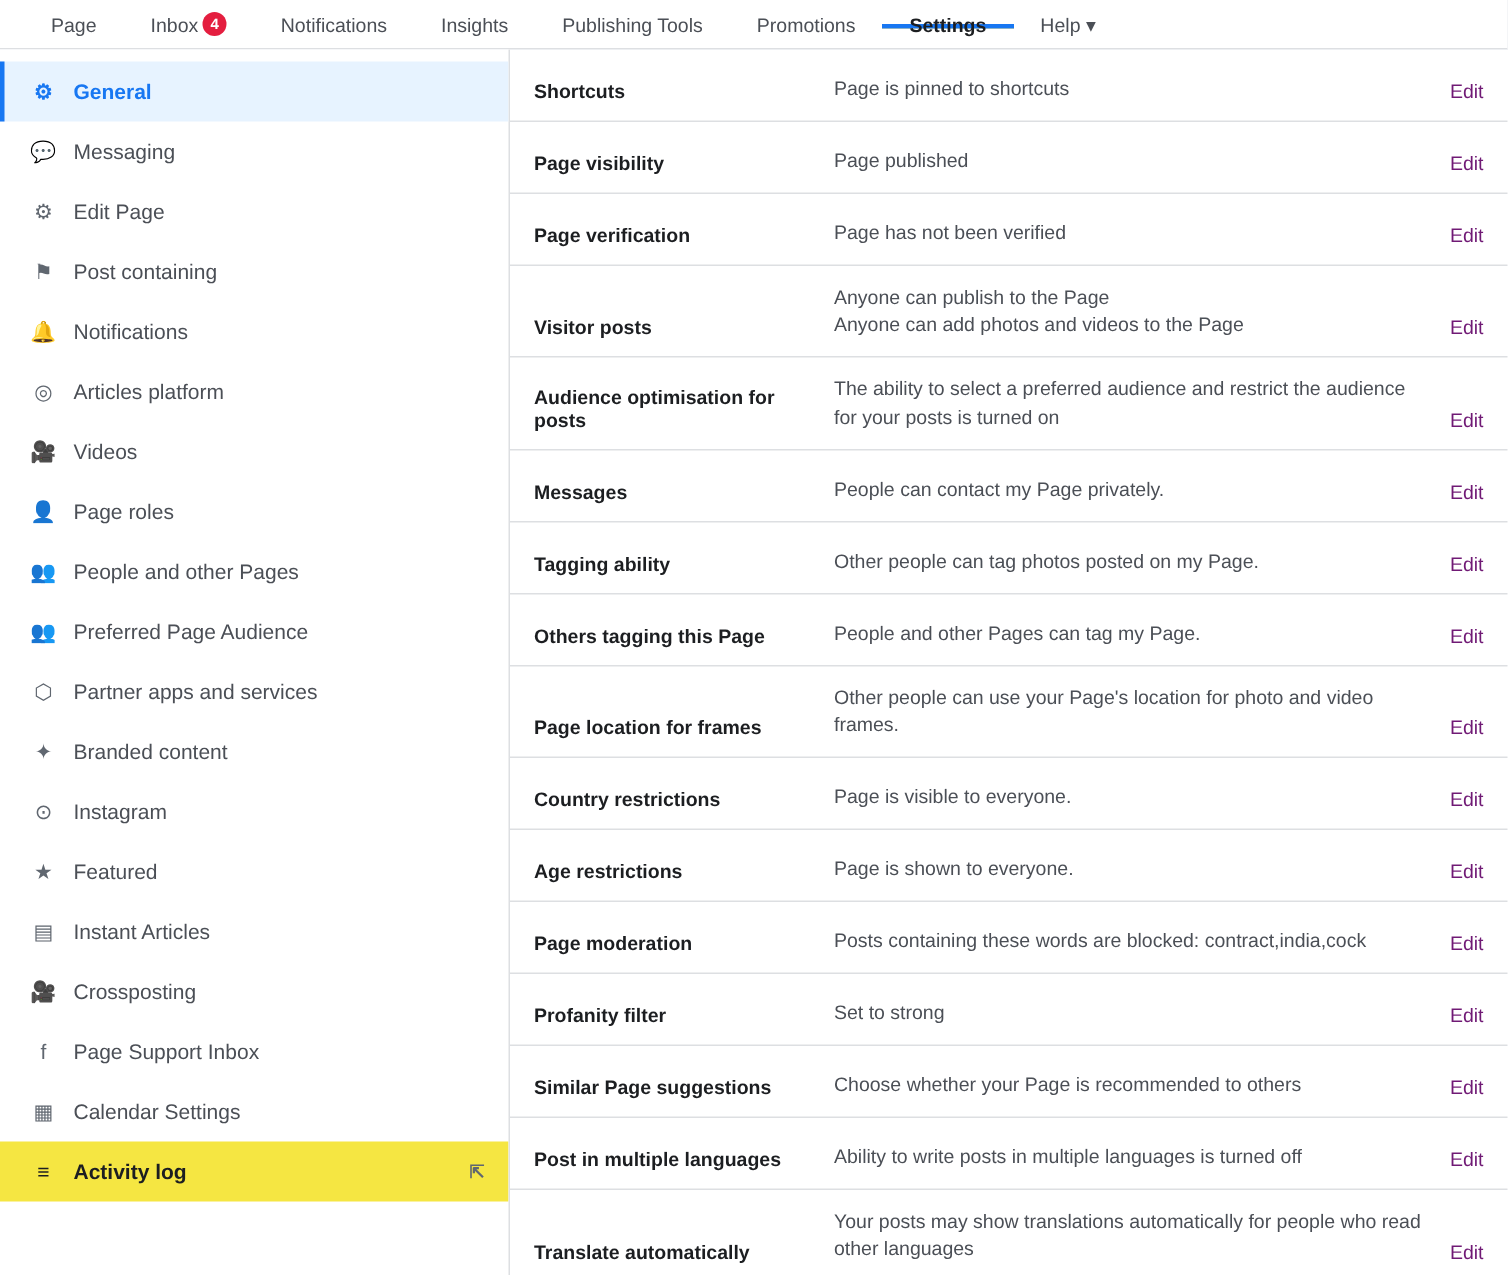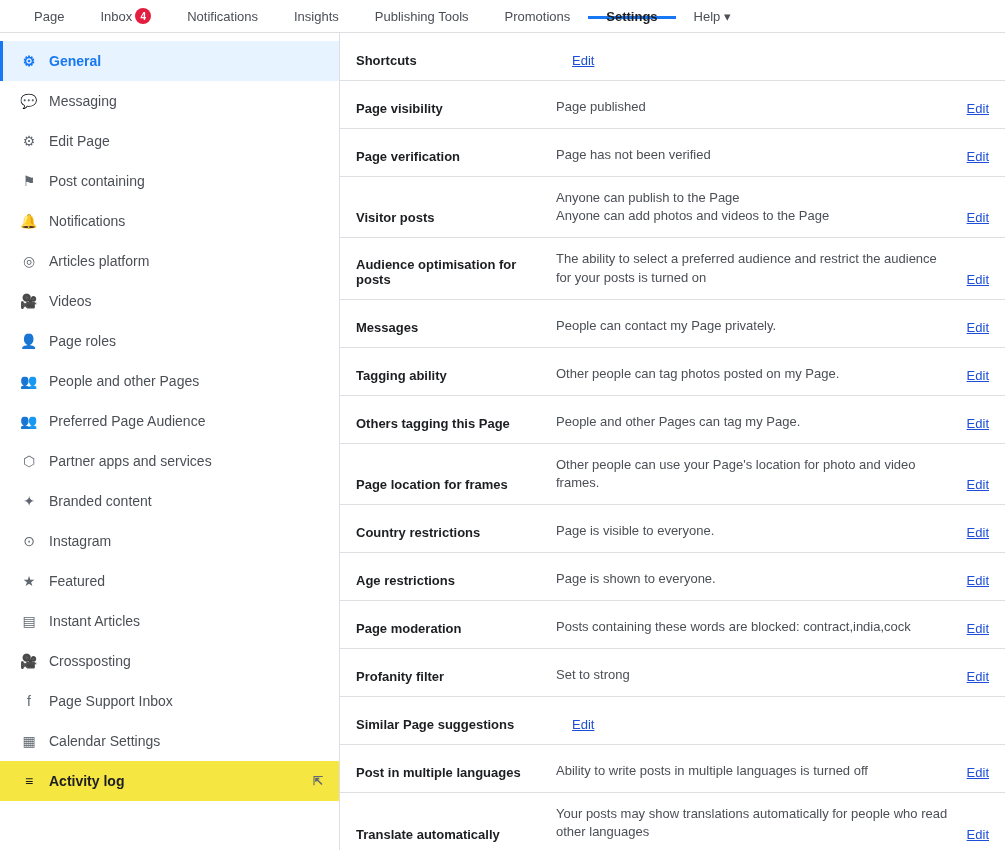--- a/index.html
+++ b/index.html
@@ -132,26 +132,25 @@
       font-size: 13px;
       padding-right: 12px;
     }
     .settings-value {
       flex: 1;
       color: #4b4f56;
       font-size: 13px;
       line-height: 1.4;
     }
     .settings-edit {
-      color: #1d4ed8;
+      color: #701a75;
       cursor: pointer;
       font-size: 13px;
       padding-left: 16px;
       white-space: nowrap;
-      text-decoration: underline;
     }
   </style>
 </head>
 <body>
 
 <nav class="top-nav">
   <div class="top-nav-item">Page</div>
   <div class="top-nav-item">
     <span>Inbox</span>
     <span class="inbox-badge">4</span>
@@ -246,20 +245,21 @@
       <span class="sidebar-icon">≡</span>
       <span>Activity log</span>
       <span class="expand-icon">⇱</span>
     </div>
   </aside>
 
   <main class="content">
     <div id="settings-rows-container">
         <div class="settings-row">
     <div class="settings-label">Shortcuts</div>
+    <div class="settings-value"><span>Page is pinned to shortcuts</span></div>
     <div class="settings-edit">Edit</div>
   </div>
         <div class="settings-row">
     <div class="settings-label">Page visibility</div>
     <div class="settings-value"><span>Page published</span></div>
     <div class="settings-edit">Edit</div>
   </div>
         <div class="settings-row">
     <div class="settings-label">Page verification</div>
     <div class="settings-value"><span>Page has not been verified</span></div>
@@ -310,20 +310,21 @@
     <div class="settings-value"><span>Posts containing these words are blocked: contract,india,cock</span></div>
     <div class="settings-edit">Edit</div>
   </div>
         <div class="settings-row">
     <div class="settings-label">Profanity filter</div>
     <div class="settings-value"><span>Set to strong</span></div>
     <div class="settings-edit">Edit</div>
   </div>
         <div class="settings-row">
     <div class="settings-label">Similar Page suggestions</div>
+    <div class="settings-value"><span>Choose whether your Page is recommended to others</span></div>
     <div class="settings-edit">Edit</div>
   </div>
         <div class="settings-row">
     <div class="settings-label">Post in multiple languages</div>
     <div class="settings-value"><span>Ability to write posts in multiple languages is turned off</span></div>
     <div class="settings-edit">Edit</div>
   </div>
         <div class="settings-row">
     <div class="settings-label">Translate automatically</div>
     <div class="settings-value"><span>Your posts may show translations automatically for people who read other languages</span></div>

